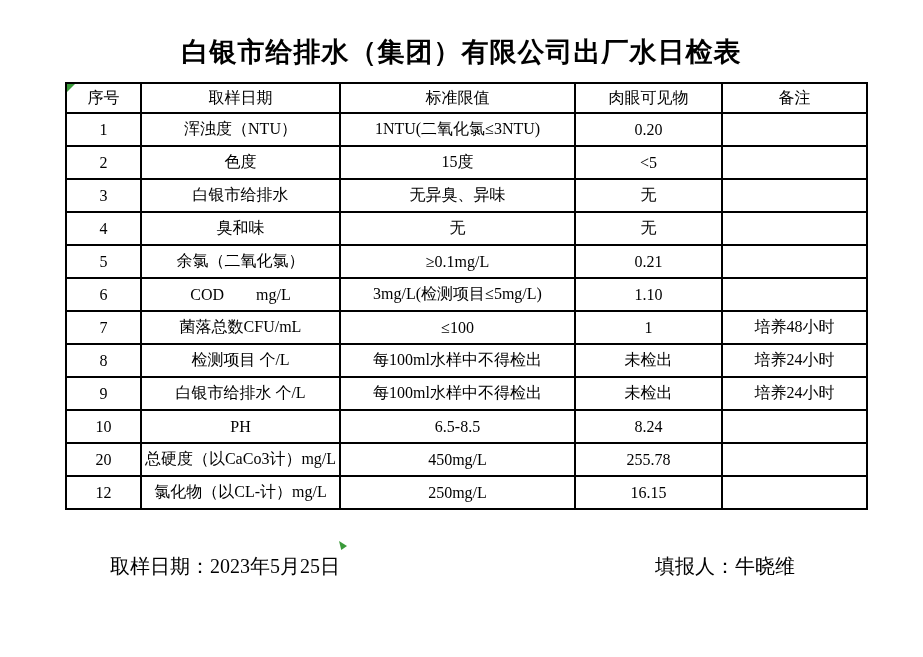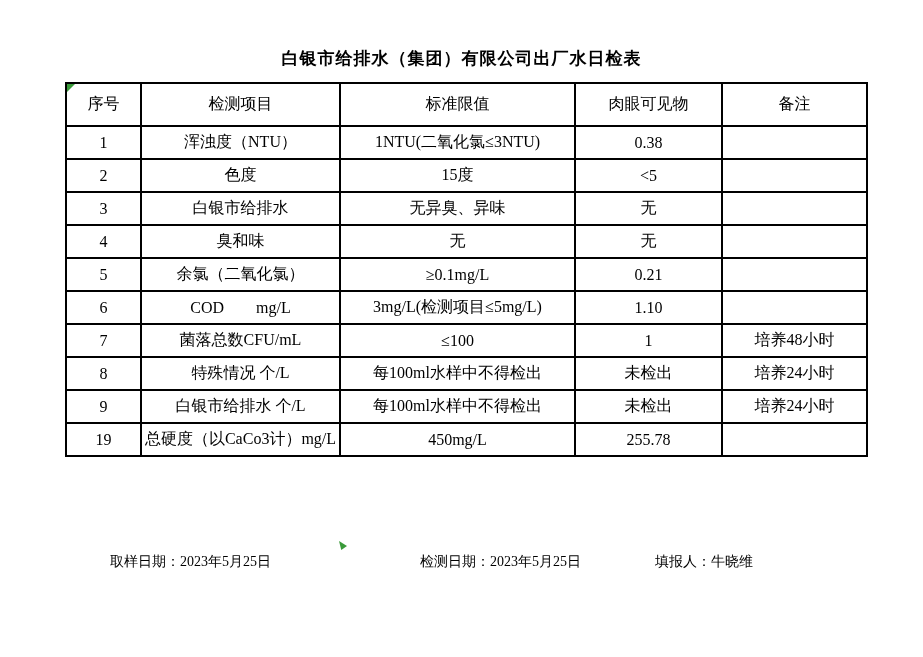--- a/index.html
+++ b/index.html
@@ -11,25 +11,25 @@
     position: relative;
     width: 923px;
     height: 657px;
     background: #ffffff;
     color: #000000;
     font-family: "Liberation Serif", "DejaVu Serif", serif;
     overflow: hidden;
   }
   .title {
     position: absolute;
-    top: 47px;
+    top: 34px;
     left: 0;
     width: 100%;
     text-align: center;
-    font-size: 17px;
+    font-size: 27px;
     font-weight: bold;
     letter-spacing: 1px;
     white-space: nowrap;
   }
   table.report {
     position: absolute;
     left: 65px;
     top: 82px;
     width: 801px;
     border-collapse: collapse;
@@ -39,21 +39,21 @@
   table.report td {
     border: 2px solid #000000;
     text-align: center;
     vertical-align: middle;
     font-size: 16px;
     font-weight: normal;
     padding: 0 2px;
     white-space: nowrap;
     overflow: hidden;
   }
-  table.report thead tr { height: 43px; }
+  table.report thead tr { height: 30px; }
   table.report tbody tr { height: 33px; }
   col.c-index    { width: 75px; }
   col.c-item     { width: 199px; }
   col.c-standard { width: 235px; }
   col.c-result   { width: 147px; }
   col.c-remark   { width: 145px; }
 
   
   .corner-tri {
     position: absolute;
@@ -75,21 +75,21 @@
     background: #3a9a3a;
     clip-path: polygon(0 0, 100% 55%, 28% 100%);
     z-index: 2;
   }
   .footer-line {
     position: absolute;
     top: 553px;
     left: 0;
     width: 100%;
     height: 22px;
-    font-size: 14px;
+    font-size: 20px;
     white-space: nowrap;
     font-family: Liberation Serif, serif;
   }
   .footer-item { position: absolute; top: 0; }
   .footer-sampling { left: 110px; }
   .footer-test     { left: 420px; }
   .footer-reporter { left: 655px; }
 </style>
 </head>
 <body>
@@ -105,32 +105,32 @@
     <colgroup>
       <col class="c-index">
       <col class="c-item">
       <col class="c-standard">
       <col class="c-result">
       <col class="c-remark">
     </colgroup>
     <thead>
       <tr>
         <th>序号</th>
-        <th>检测项目</th>
+        <th>取样日期</th>
         <th>标准限值</th>
         <th>肉眼可见物</th>
         <th>备注</th>
       </tr>
     </thead>
     <tbody>
         <tr>
           <td>1</td>
           <td>浑浊度（NTU）</td>
           <td>1NTU(二氧化氯≤3NTU)</td>
-          <td>0.38</td>
+          <td>0.20</td>
           <td></td>
         </tr>
         <tr>
           <td>2</td>
           <td>色度</td>
           <td>15度</td>
           <td>&lt;5</td>
           <td></td>
         </tr>
         <tr>
@@ -163,41 +163,54 @@
         </tr>
         <tr>
           <td>7</td>
           <td>菌落总数CFU/mL</td>
           <td>≤100</td>
           <td>1</td>
           <td>培养48小时</td>
         </tr>
         <tr>
           <td>8</td>
-          <td>特殊情况 个/L</td>
+          <td>检测项目 个/L</td>
           <td>每100ml水样中不得检出</td>
           <td>未检出</td>
           <td>培养24小时</td>
         </tr>
         <tr>
           <td>9</td>
           <td>白银市给排水 个/L</td>
           <td>每100ml水样中不得检出</td>
           <td>未检出</td>
           <td>培养24小时</td>
         </tr>
         <tr>
-          <td>19</td>
+          <td>10</td>
+          <td>PH</td>
+          <td>6.5-8.5</td>
+          <td>8.24</td>
+          <td></td>
+        </tr>
+        <tr>
+          <td>20</td>
           <td>总硬度（以CaCo3计）mg/L</td>
           <td>450mg/L</td>
           <td>255.78</td>
           <td></td>
         </tr>
+        <tr>
+          <td>12</td>
+          <td>氯化物（以CL-计）mg/L</td>
+          <td>250mg/L</td>
+          <td>16.15</td>
+          <td></td>
+        </tr>
       </tbody>
   </table>
 
   <div class="footer-line">
     <span class="footer-item footer-sampling">取样日期：2023年5月25日</span>
-    <span class="footer-item footer-test">检测日期：2023年5月25日</span>
     <span class="footer-item footer-reporter">填报人：牛晓维</span>
   </div>
 
 </div>
 
 </body></html>

